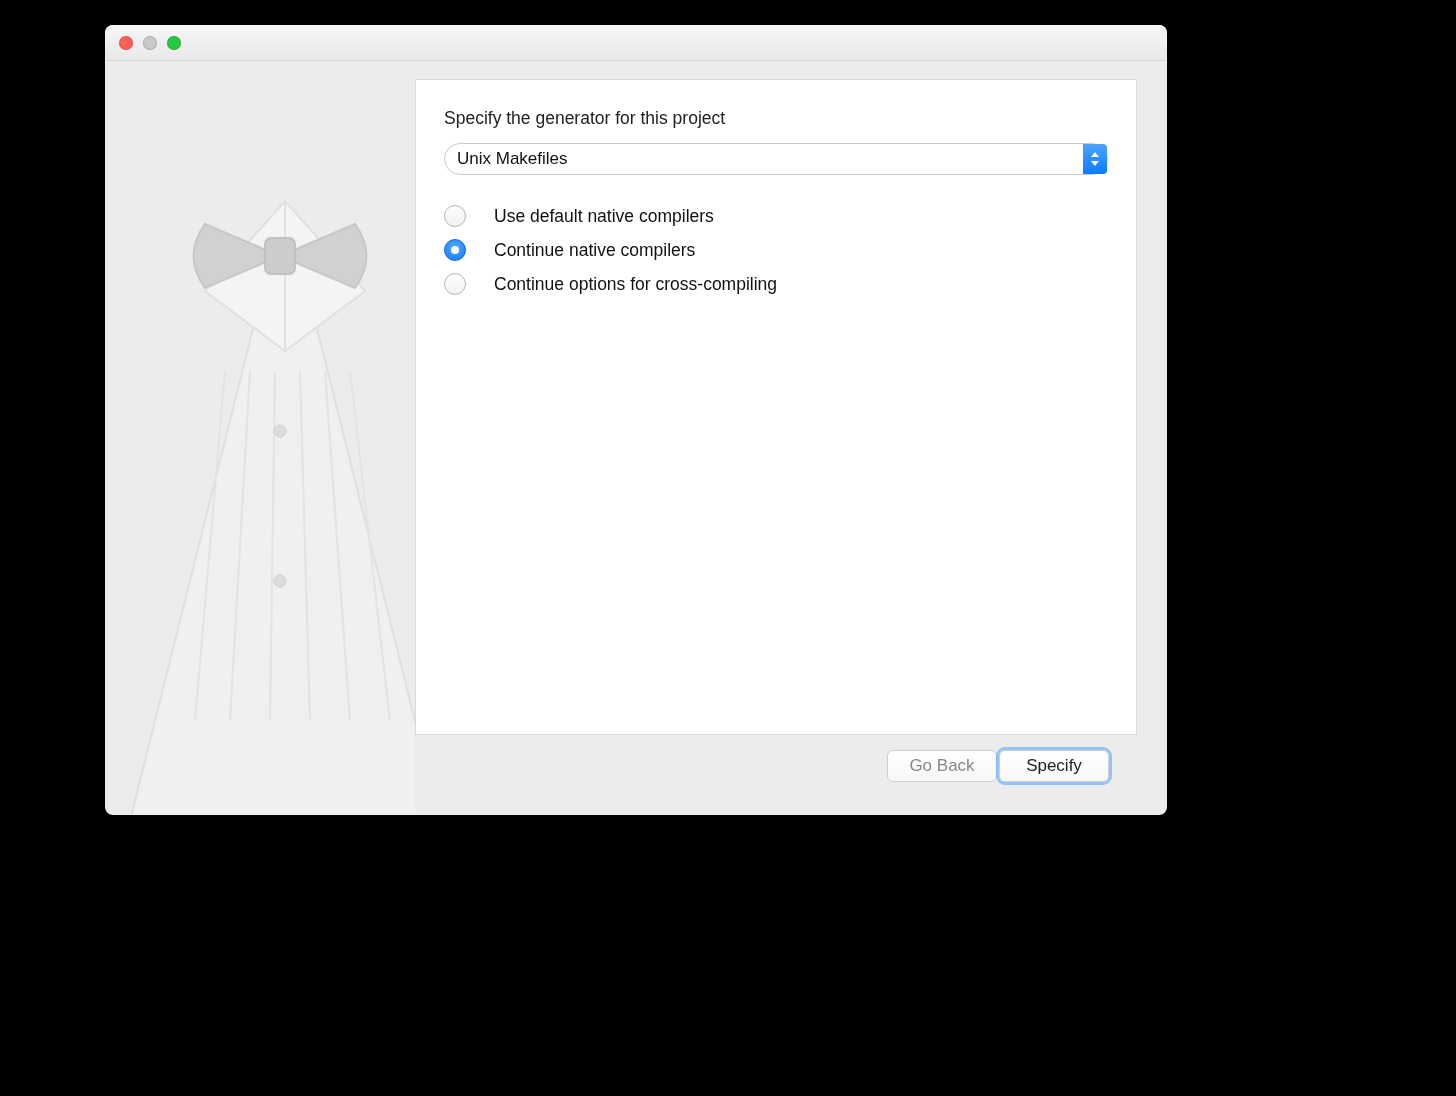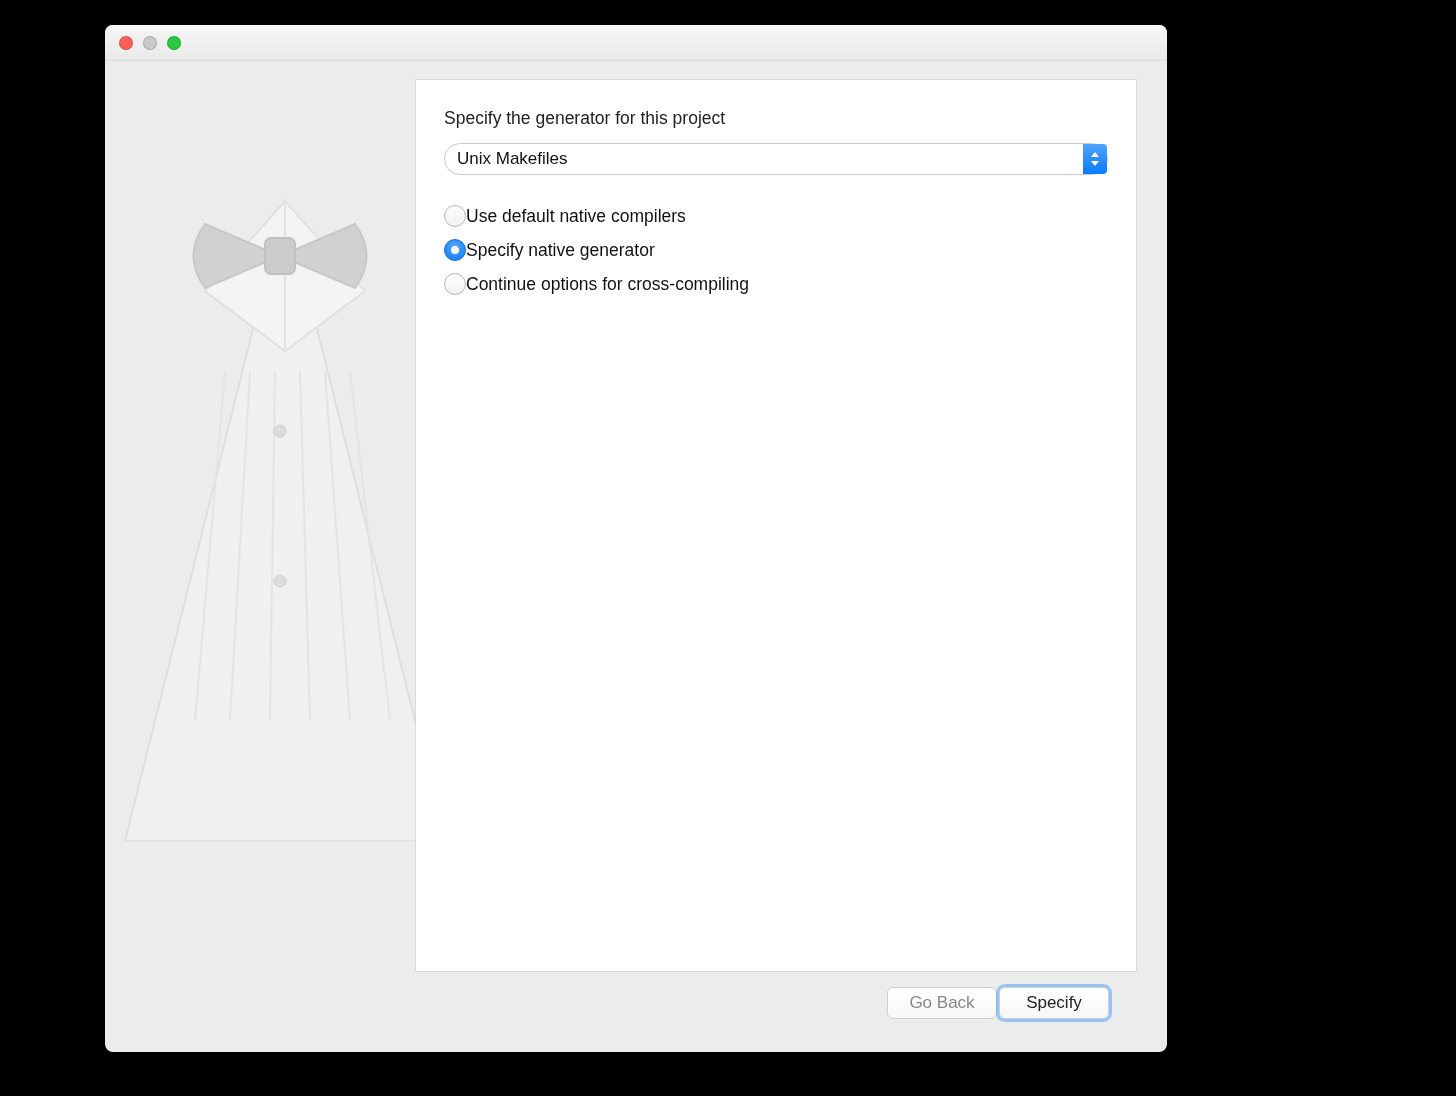--- a/index.html
+++ b/index.html
@@ -9,21 +9,21 @@
     font-family: -apple-system, "Helvetica Neue", Helvetica, Arial, sans-serif;
     display: flex;
     align-items: flex-start;
     justify-content: flex-start;
   }
   .window {
     position: absolute;
     left: 105px;
     top: 25px;
     width: 1062px;
-    height: 1027px;
+    height: 790px;
     background: #ececec;
     border-radius: 8px;
     box-shadow: 0 25px 60px rgba(0,0,0,0.5), 0 0 0 1px rgba(0,0,0,0.08);
     overflow: hidden;
     display: flex;
     flex-direction: column;
   }
   .titlebar {
     height: 36px;
     display: flex;
@@ -100,21 +100,21 @@
     display: flex;
     flex-direction: column;
     align-items: center;
     justify-content: center;
   }
   .select-stepper svg { display: block; }
 
   .radio-row {
     display: flex;
     align-items: center;
-    gap: 0;
+    gap: 28px;
     height: 34px;
     font-size: 17.5px;
     color: #111;
     cursor: default;
   }
   .radio-outer {
     width: 22px; height: 22px;
     border-radius: 50%;
     border: 1px solid #b7b7b7;
     background: linear-gradient(#fdfdfd,#f2f2f2);
@@ -214,21 +214,21 @@
         </div>
 
         <div class="radio-row">
           <span class="radio-outer"></span>
           <span>Use default native compilers</span>
         </div>
         <div class="radio-row">
           <span class="radio-outer selected">
             <span class="radio-inner-dot"></span>
           </span>
-          <span>Specify native generator</span>
+          <span>Continue native compilers</span>
         </div>
         <div class="radio-row">
           <span class="radio-outer"></span>
           <span>Continue options for cross-compiling</span>
         </div>
 
       </div>
 
       <div class="footer">
         <div class="btn btn-secondary">Go Back</div>

